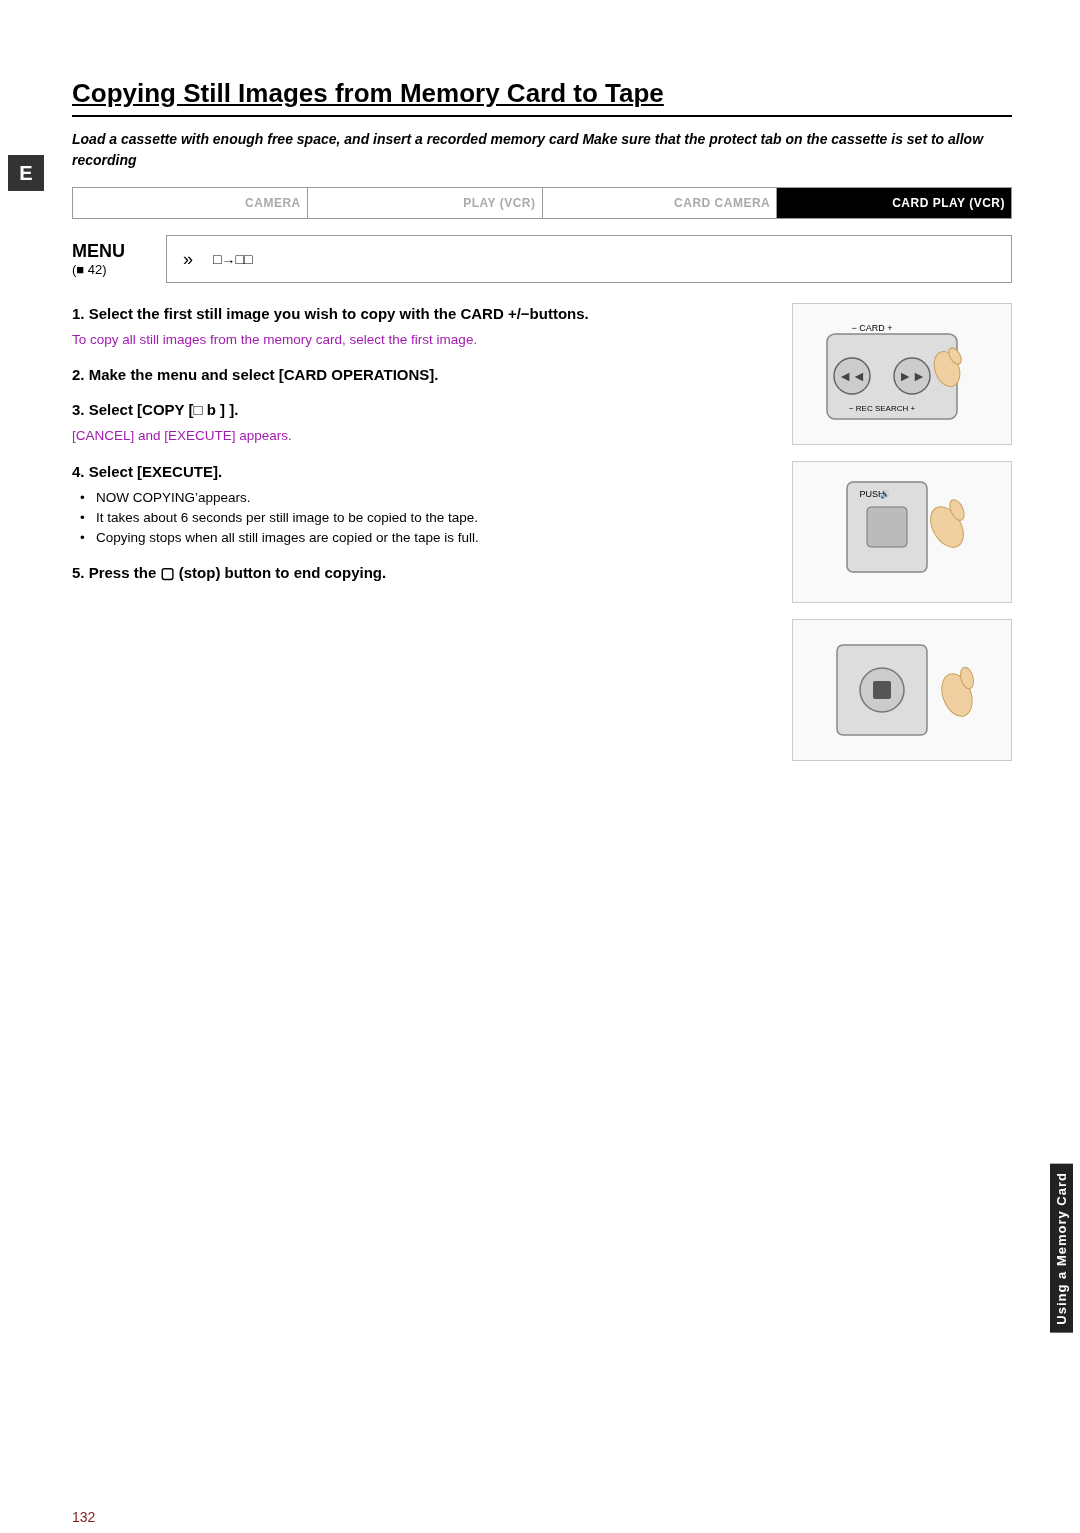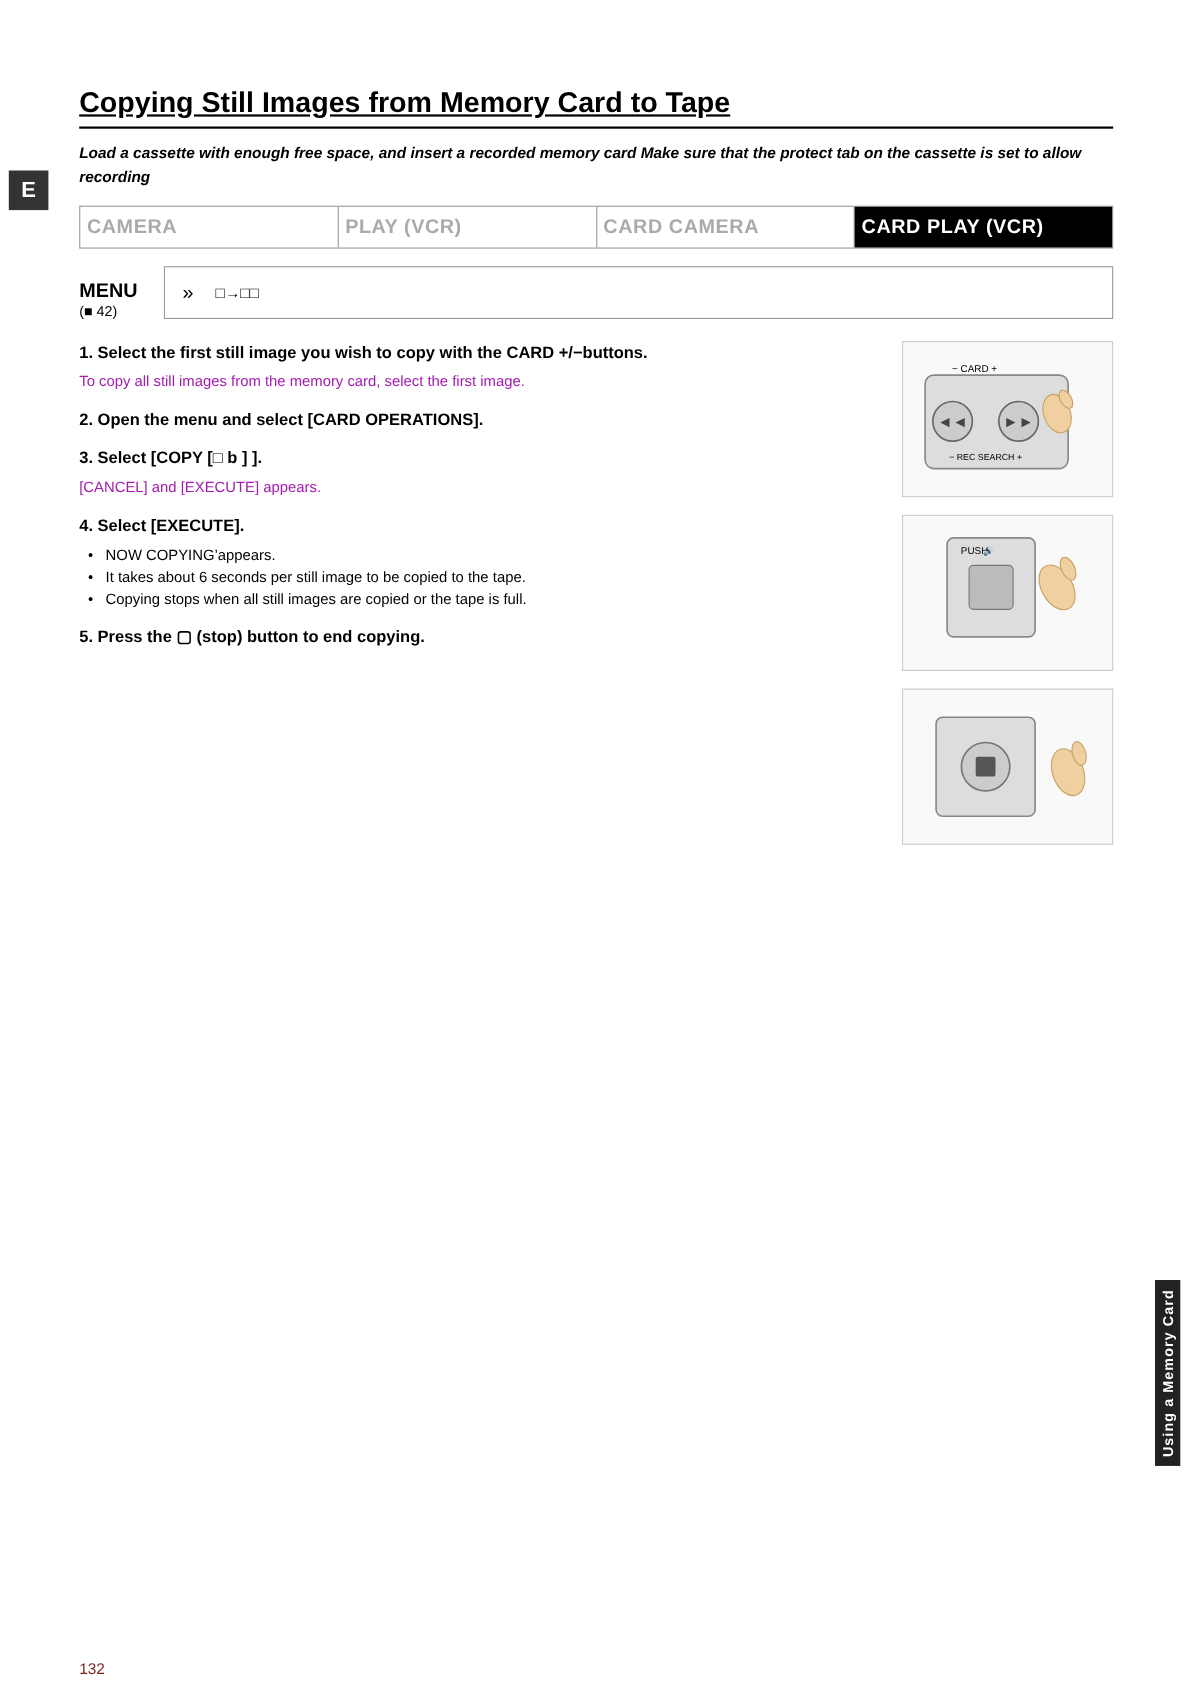--- a/index.html
+++ b/index.html
@@ -99,43 +99,43 @@
     .mode-tabs {
       display: flex;
       border: 1px solid #999;
       margin-bottom: 16px;
       width: 100%;
     }
 
     .mode-tab {
       flex: 1;
       padding: 8px 6px;
-      text-align: left;
-      font-size: 18px;
+      text-align: right;
+      font-size: 12px;
       font-weight: bold;
       letter-spacing: 0.5px;
       color: #aaa;
       border-right: 1px solid #999;
     }
 
     .mode-tab:last-child {
       border-right: none;
     }
 
     .mode-tab.active {
       background: #000;
       color: #fff;
     }
 
     
     .menu-row {
       display: flex;
-      align-items: flex-end;
+      align-items: center;
       margin-bottom: 20px;
-      gap: 7px;
+      gap: 24px;
     }
 
     .menu-label {
       font-size: 18px;
       font-weight: 900;
       color: #000;
       min-width: 70px;
     }
 
     .menu-ref {
@@ -169,21 +169,21 @@
     .content-area {
       display: flex;
       gap: 32px;
     }
 
     .steps-column {
       flex: 1;
     }
 
     .diagrams-column {
-      width: 192px;
+      width: 220px;
       display: flex;
       flex-direction: column;
       gap: 16px;
     }
 
     
     .step {
       margin-bottom: 14px;
     }
 
@@ -289,21 +289,21 @@
           <div class="step-heading">
             <span>1</span>.
             <span>Select the first still image you wish to copy with the CARD +/−buttons.</span>
           </div>
           <div class="step-body">To copy all still images from the memory card, select the first image.</div>
         </div>
 
         <div class="step">
           <div class="step-heading">
             <span>2</span>.
-            <span>Open the menu and select [CARD OPERATIONS].</span>
+            <span>Make the menu and select [CARD OPERATIONS].</span>
           </div>
         </div>
 
         <div class="step">
           <div class="step-heading">
             <span>3</span>.
             <span>Select [COPY [□  b ] ].</span>
           </div>
           <div class="step-body">[CANCEL] and [EXECUTE] appears.</div>
         </div>

